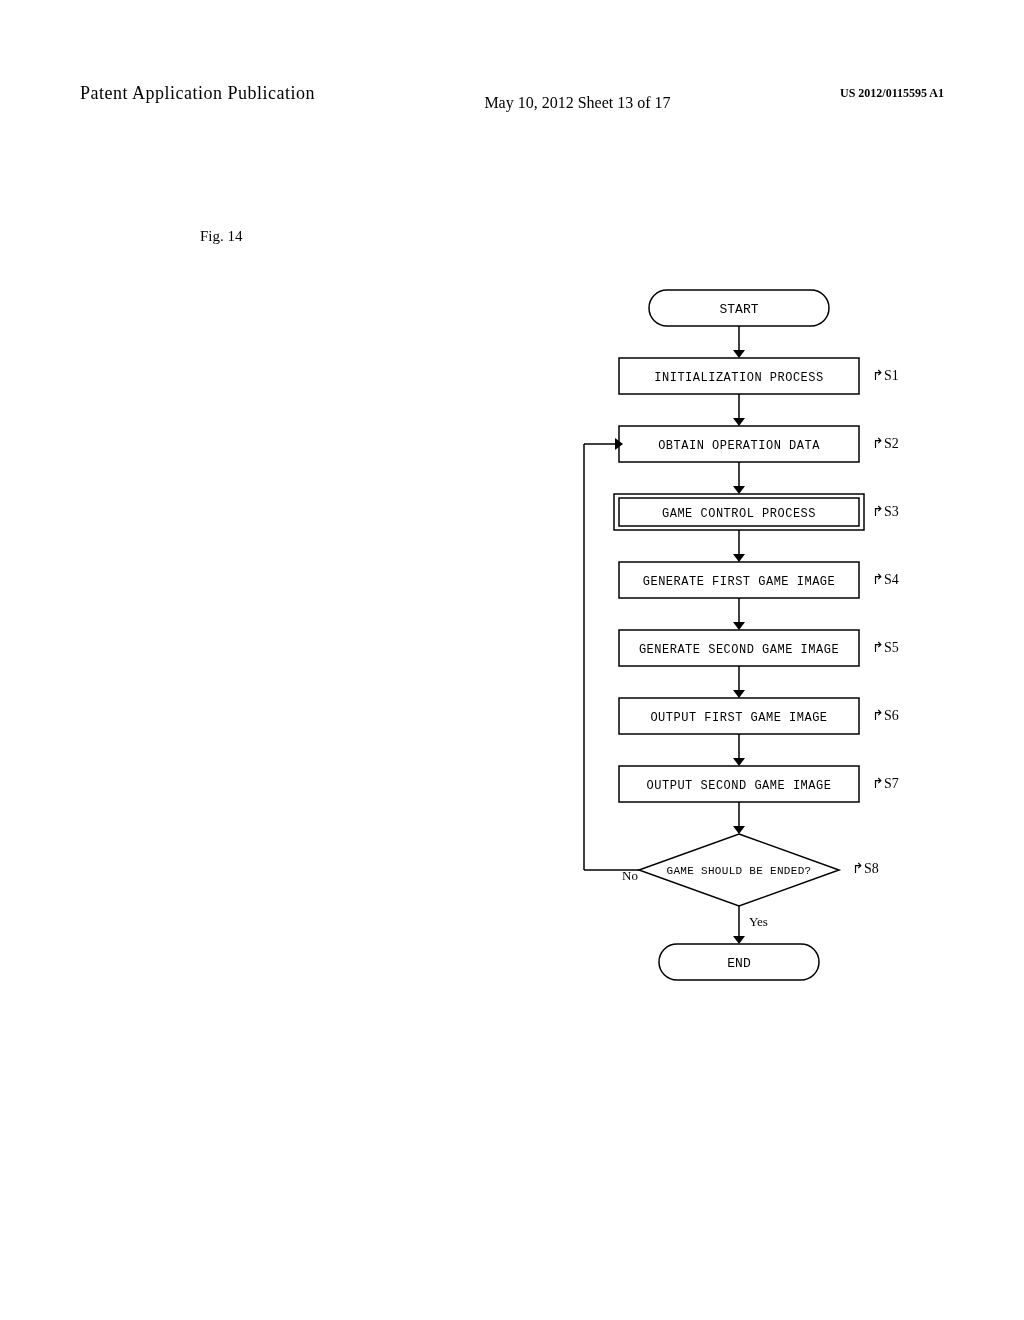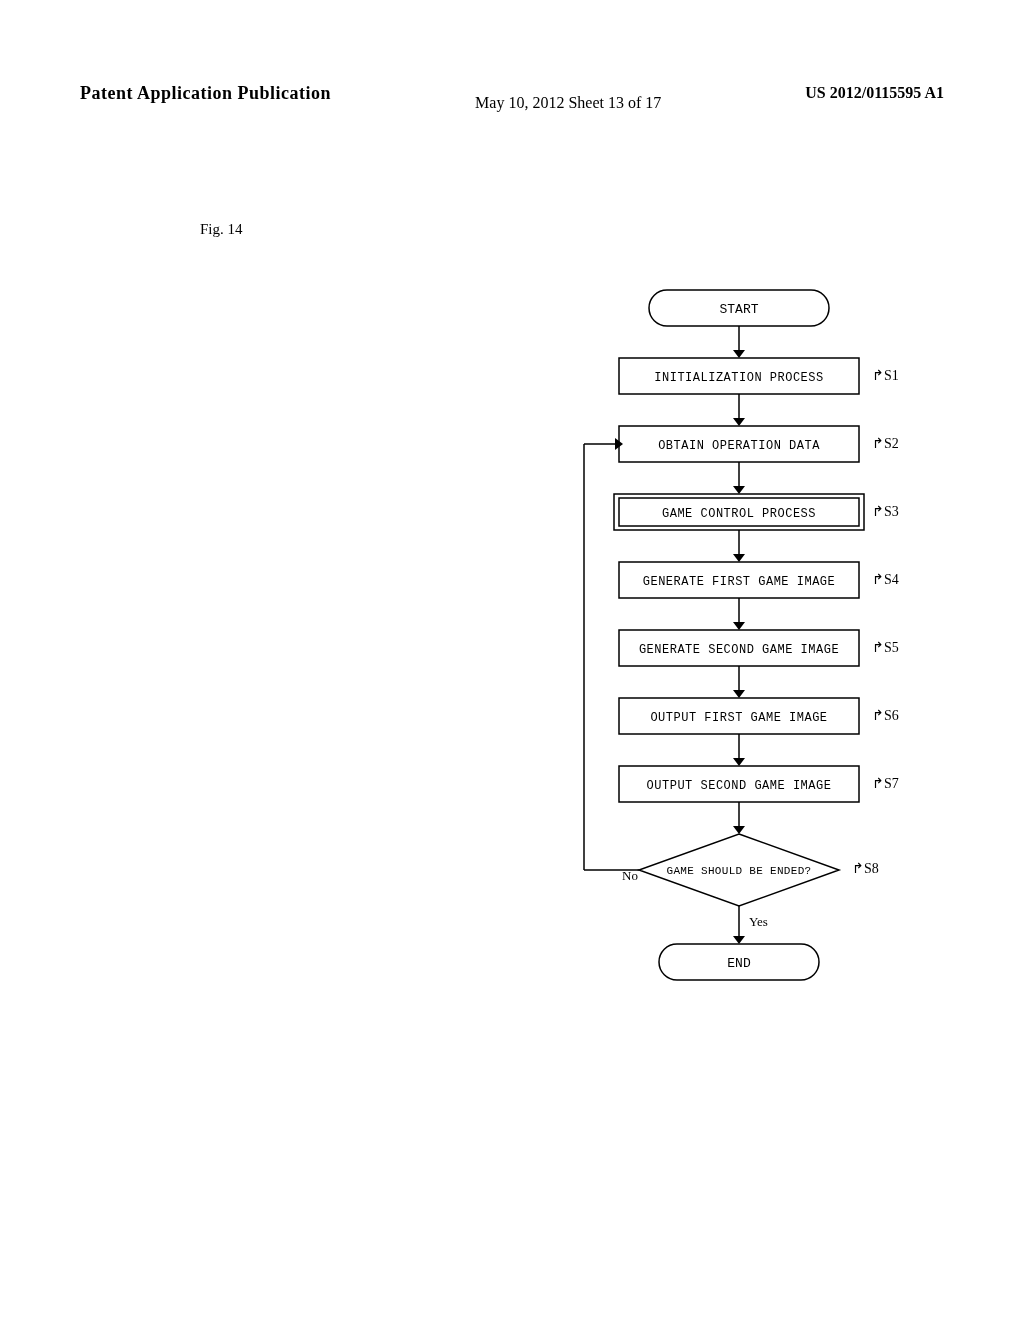--- a/index.html
+++ b/index.html
@@ -24,39 +24,39 @@
       top: 74px;
       left: 0;
       right: 0;
       display: flex;
       justify-content: space-between;
       align-items: center;
       padding: 0 80px;
     }
 
     .header-left {
-      font-weight: bold;
+      font-weight: normal;
       font-size: 18px;
       letter-spacing: 0.5px;
     }
 
     .header-center {
       font-size: 16px;
       text-align: left;
       margin-top: 20px;
     }
 
     .header-right {
-      font-size: 16px;
+      font-size: 12px;
       font-weight: bold;
     }
 
     .fig-label {
       position: absolute;
-      top: 221px;
+      top: 228px;
       left: 200px;
       font-size: 15px;
     }
   </style>
 </head>
 <body>
 
 <div class="page">
 
   <div class="header">

